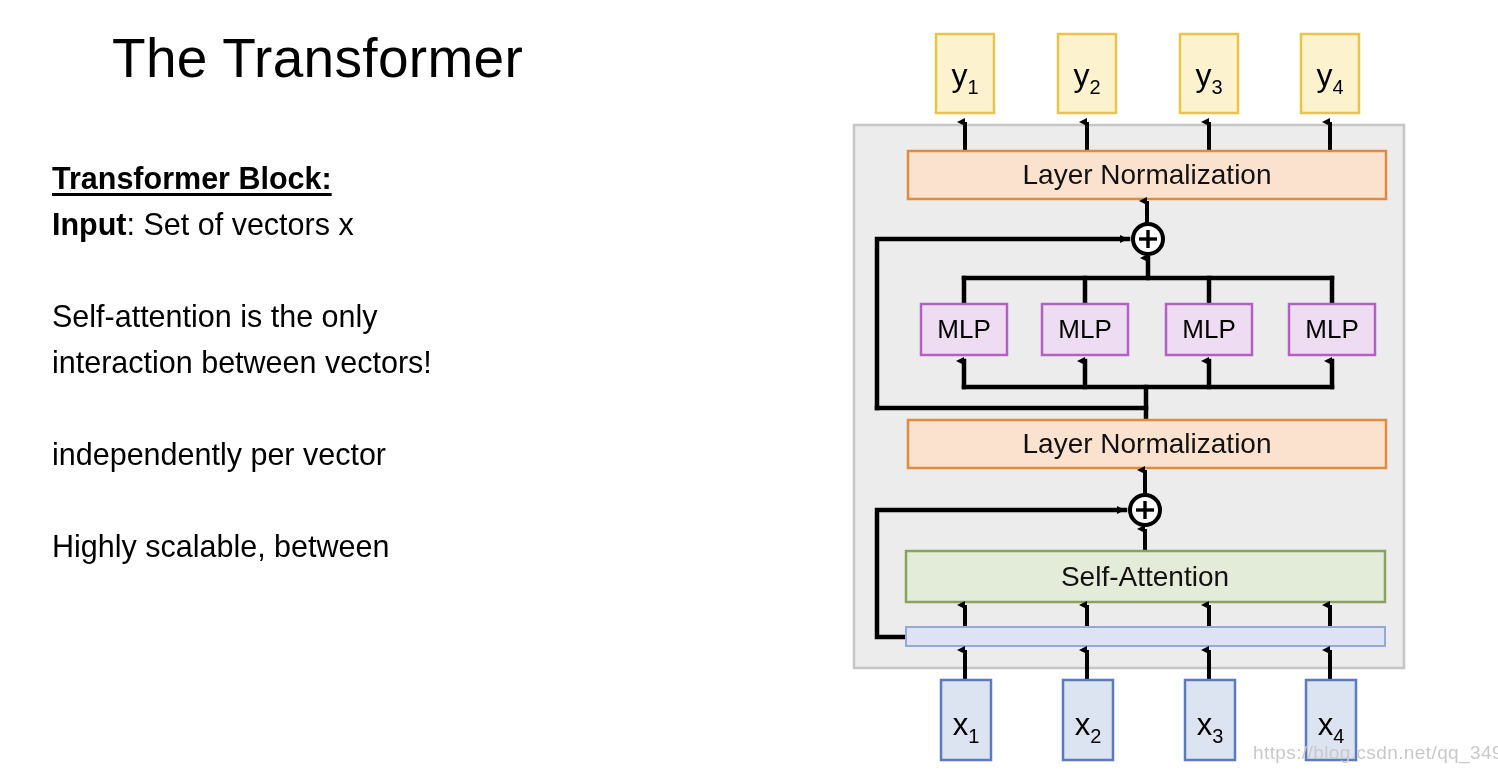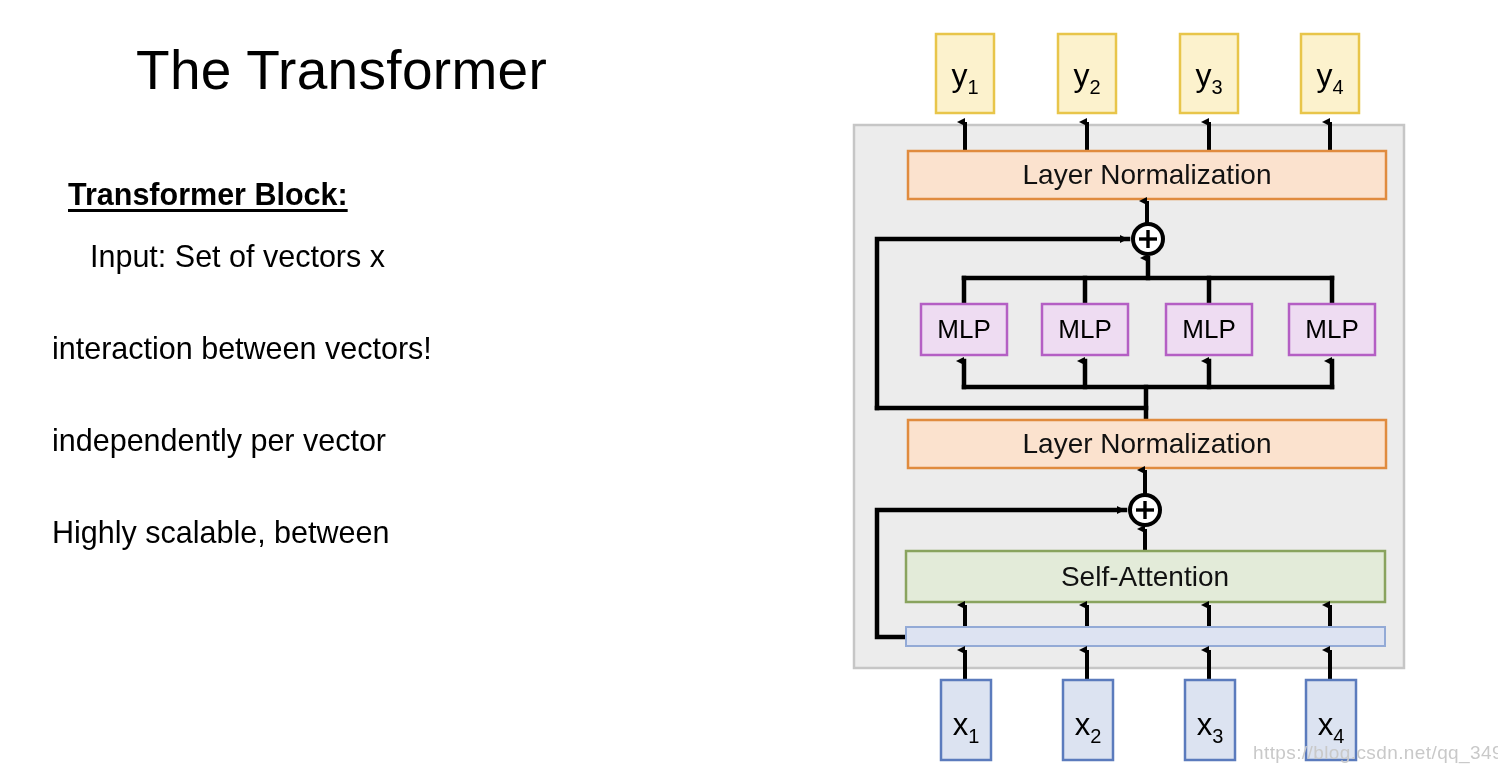--- a/index.html
+++ b/index.html
@@ -21,48 +21,47 @@
     position: absolute;
     left: 0;
     top: 0;
     width: 840px;
     height: 778px;
   }
 
   #slide-title {
     position: absolute;
     left: 112px;
-    top: 40px;
+    top: 28px;
     font-size: 55px;
     font-weight: 400;
     line-height: 1.1;
     letter-spacing: 0.3px;
     white-space: nowrap;
-    margin-left: 24px;
   }
 
   #body-text {
     position: absolute;
     left: 52px;
     top: 155px;
     width: 760px;
     font-size: 30.5px;
     line-height: 46px;
   }
   .txt-line { white-space: nowrap; }
   .txt-line.underline-head {
     display: inline-block;
     font-weight: bold;
     text-decoration: underline;
     text-underline-offset: 4px;
     text-decoration-thickness: 2.5px;
   }
-  .lbl-bold { font-weight: normal; margin-left: 38px; }
+  .lbl-bold { font-weight: bold; }
   .blank-line { height: 46px; }
-  .para { margin: 16px; }
+  .para { margin: 0; }
 
   
   #diagram {
     position: absolute;
     left: 840px;
     top: 0;
     width: 658px;
     height: 632px;
   }
   #diagram svg { display: block; }
@@ -89,20 +88,21 @@
 
     <div class="para">
       <span class="txt-line underline-head">Transformer Block:</span>
     </div>
 
     <div class="txt-line"><span class="lbl-bold">Input</span><span>: Set of vectors x</span></div>
 
 
     <div class="blank-line"></div>
 
+    <div class="txt-line">Self-attention is the only</div>
     <div class="txt-line">interaction between vectors!</div>
 
     <div class="blank-line"></div>
 
     <div class="txt-line">independently per vector</div>
 
     <div class="blank-line"></div>
 
     <div class="txt-line">Highly scalable, between</div>
 

